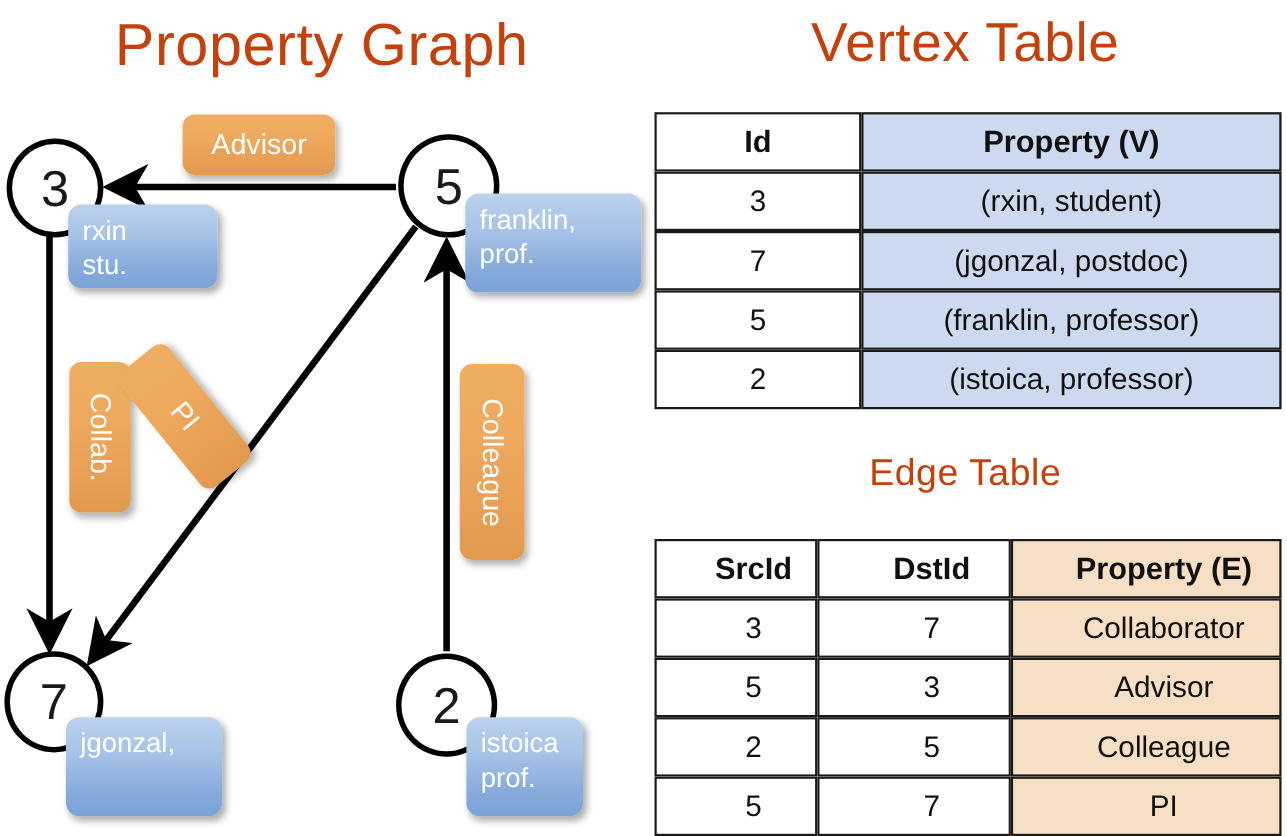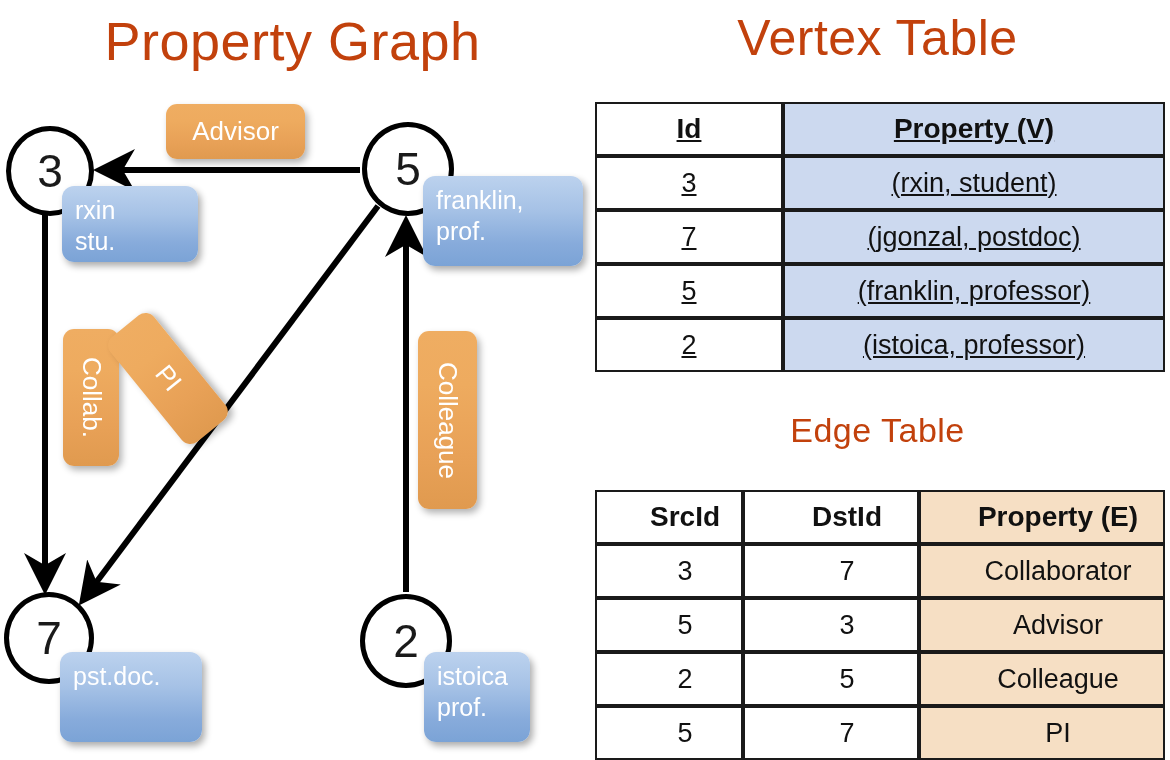--- a/index.html
+++ b/index.html
@@ -163,21 +163,21 @@
   .cell-plain { background: #ffffff; }
   .cell-blue  { background: #ccd9ef; margin-top: 19px; }
   .cell-peach { background: #f6dfc4; }
 
   #vertex-table {
     left: 595px; top: 102px;
     width: 570px;
   }
   #vertex-table .col-id   { width: 188px; }
   #vertex-table .col-prop { width: 382px; }
-  #vertex-table td, #vertex-table th { height: 54px; text-decoration: underline; }
+  #vertex-table td, #vertex-table th { height: 54px; }
 
   #edge-table {
     left: 595px; top: 490px;
     width: 570px;
   }
   #edge-table .col-src { width: 148px; }
   #edge-table .col-dst { width: 176px; }
   #edge-table .col-pe  { width: 246px; }
   #edge-table td, #edge-table th { height: 54px; padding-left: 36px; }
 </style>
@@ -221,21 +221,21 @@
 
   <div class="prop-box" id="prop-rxin">
     <div>rxin</div>
     <div>stu.</div>
   </div>
   <div class="prop-box" id="prop-franklin">
     <div>franklin,</div>
     <div>prof.</div>
   </div>
   <div class="prop-box" id="prop-jgonzal">
-    <div>pst.doc.</div>
+    <div>jgonzal,</div>
   </div>
   <div class="prop-box" id="prop-istoica">
     <div>istoica</div>
     <div>prof.</div>
   </div>
 
   <div class="edge-label" id="edge-label-advisor">
     <span class="htext">Advisor</span>
   </div>
   <div class="edge-label" id="edge-label-collab">

